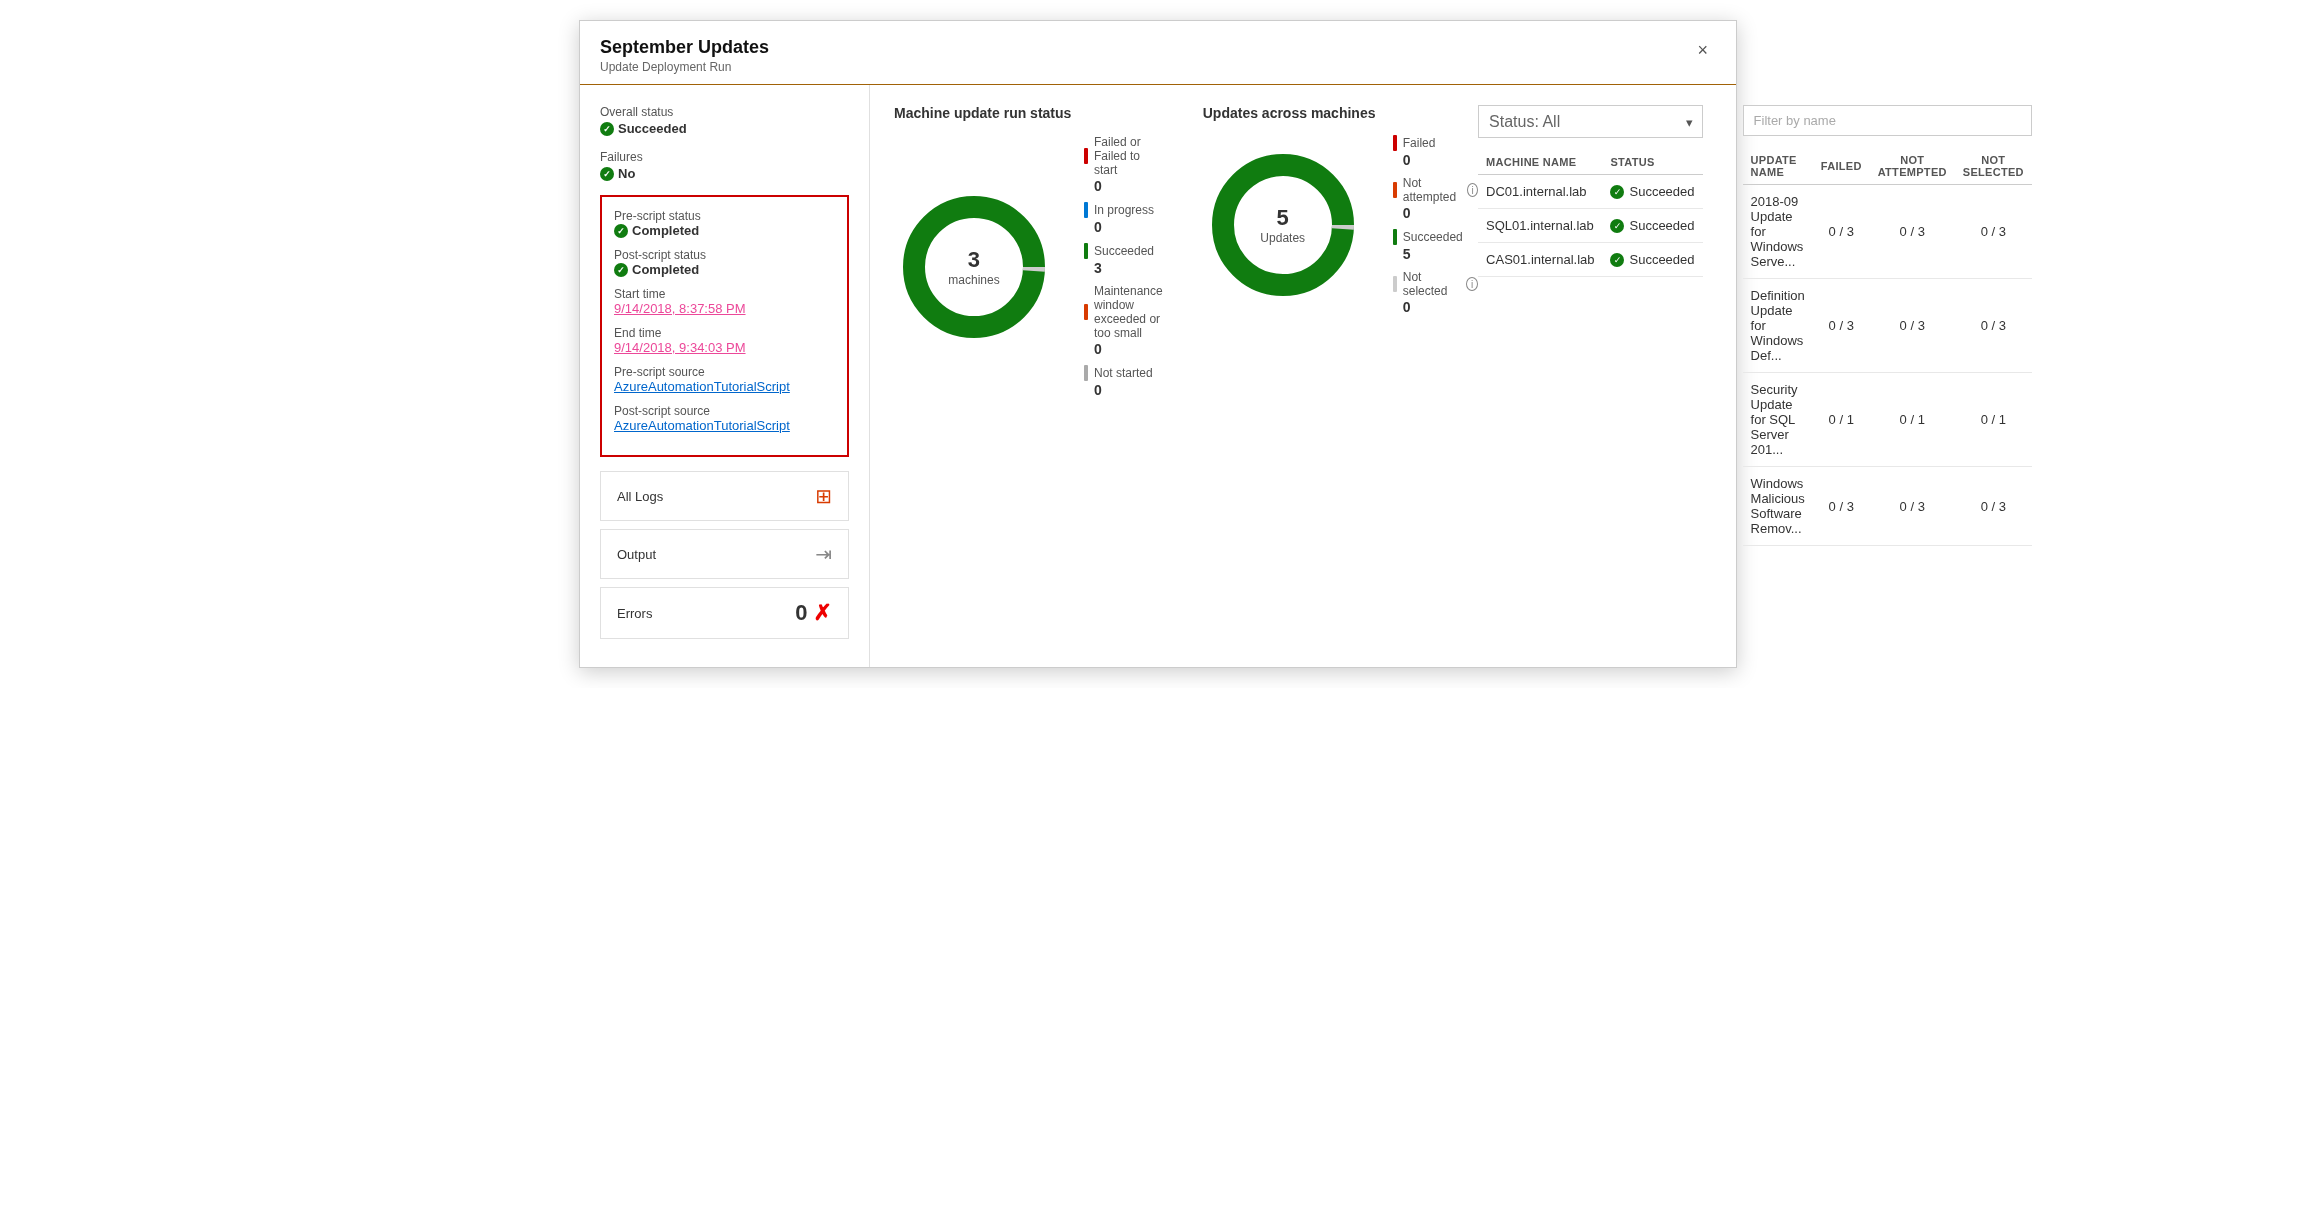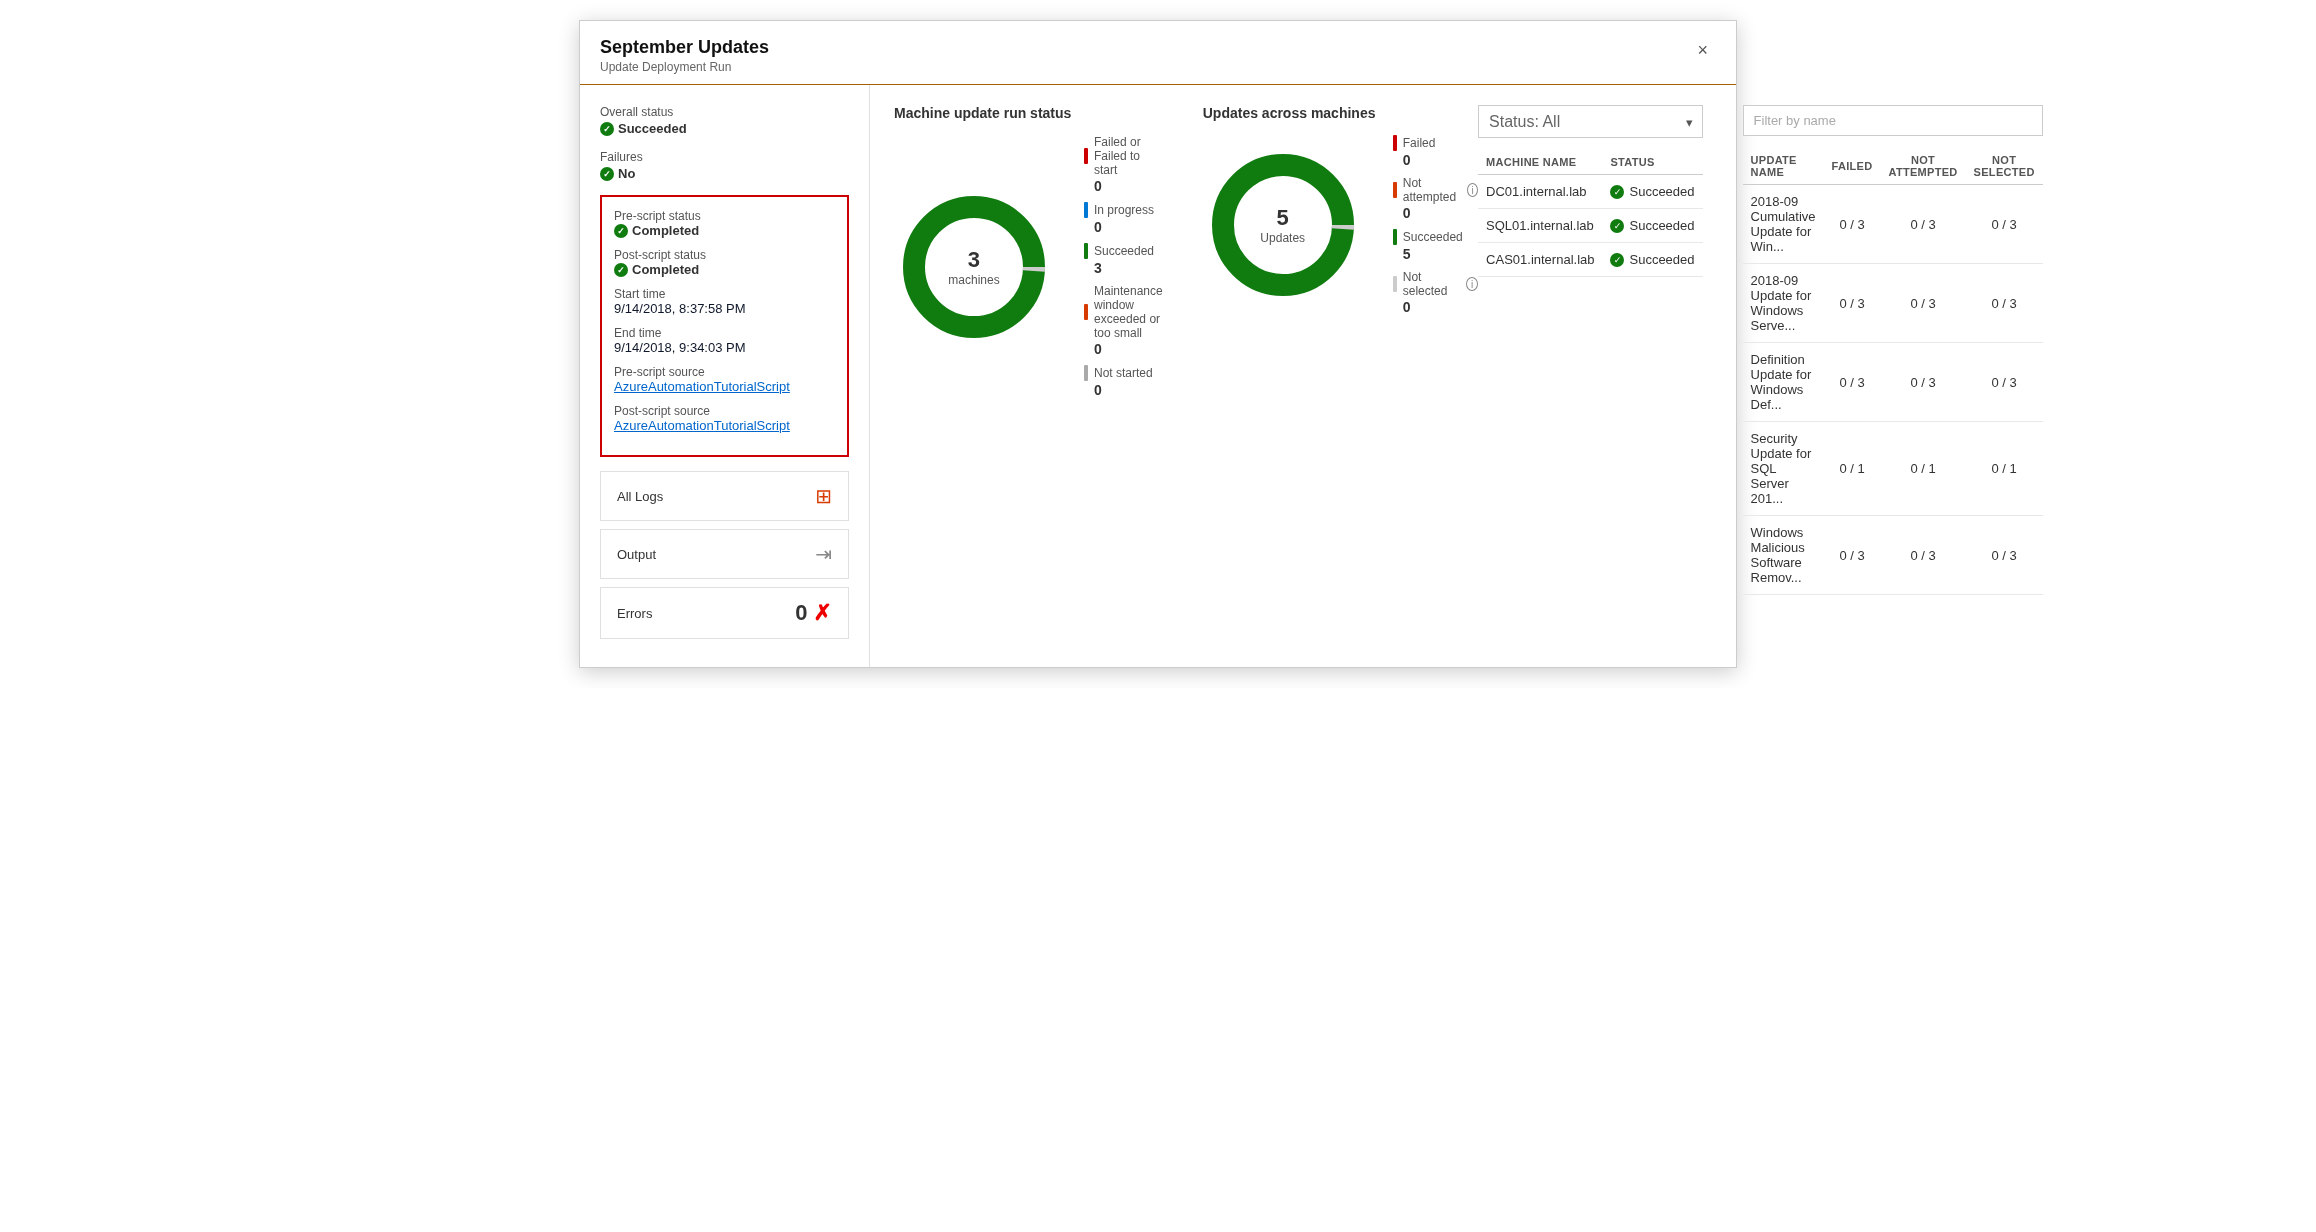--- a/index.html
+++ b/index.html
@@ -100,21 +100,22 @@
       margin-bottom: 10px;
     }
 
     .info-label {
       font-size: 12px;
       color: #555;
     }
 
     .info-value {
       font-size: 13px;
-      color: #0f172a;
+      color: #ec4899;
+      text-decoration: underline;
     }
 
     .link-value {
       color: #0066cc;
       text-decoration: underline;
       cursor: pointer;
       font-size: 13px;
     }
 
     .logs-section {
@@ -637,26 +638,20 @@
           <table class="data-table updates-table">
             <thead>
               <tr>
                 <th>UPDATE NAME</th>
                 <th>FAILED</th>
                 <th>NOT ATTEMPTED</th>
                 <th>NOT SELECTED</th>
               </tr>
             </thead>
             <tbody id="updates-table-body">
-            <tr>
-    <td>2018-09 Cumulative Update for Win...</td>
-    <td>0 / 3</td>
-    <td>0 / 3</td>
-    <td>0 / 3</td>
-  </tr>
                 <tr>
     <td>2018-09 Update for Windows Serve...</td>
     <td>0 / 3</td>
     <td>0 / 3</td>
     <td>0 / 3</td>
   </tr>
                 <tr>
     <td>Definition Update for Windows Def...</td>
     <td>0 / 3</td>
     <td>0 / 3</td>

